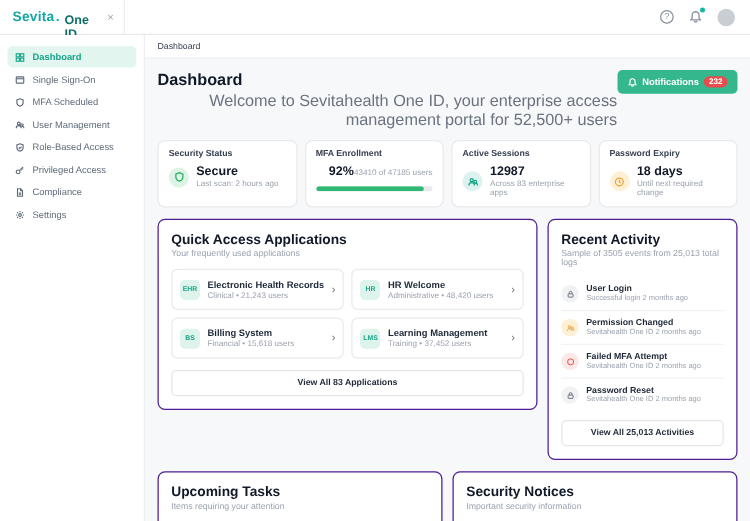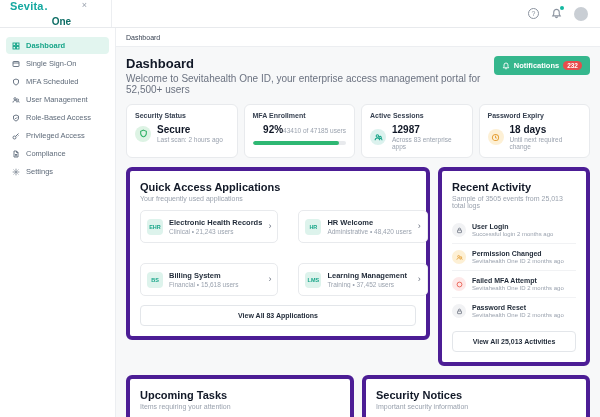--- a/index.html
+++ b/index.html
@@ -2,21 +2,21 @@
 <html><head>
 <meta charset="utf-8">
 <style>
   * { margin:0; padding:0; box-sizing:border-box; }
   html,body { width:600px; height:417px; overflow:hidden; background:#fff;
               font-family:"Liberation Sans", sans-serif; color:#1f2937; }
   .app { width:600px; height:417px; display:flex; flex-direction:column; }
 
   
   .topbar { height:28px; flex:0 0 28px; display:flex; align-items:center; background:#fff; border-bottom:1px solid #e8eaed; }
-  .logo-area { width:112px; height:100%; display:flex; gap:4px; padding:0 24px 0 10px; border-right:1px solid #eceef1; }
+  .logo-area { width:100px; height:100%; display:flex; align-items:center; gap:4px; padding:0 8px 0 10px; border-right:1px solid #eceef1; }
   .logo-name { font-size:11px; font-weight:700; color:#14a8a0; letter-spacing:.2px; }
   .logo-suffix { font-size:11px; font-weight:700; color:#14a8a0; margin-left:-3px; }
   .logo-product { font-size:10px; font-weight:700; color:#0e6e66;margin-top:16px; }
   .close-x { margin-left:auto; color:#9aa2ae; font-size:9px; cursor:pointer; }
   .topbar-right { margin-left:auto; display:flex; align-items:center; gap:12px; padding-right:12px; }
   .help-circle { width:11px; height:11px; border:1px solid #8b939f; border-radius:50%; color:#8b939f;
                  font-size:7px; display:flex; align-items:center; justify-content:center; }
   .bell-wrap { position:relative; display:flex; }
   .bell-wrap .dot { position:absolute; top:-2px; right:-2px; width:4px; height:4px; background:#14b8a0; border-radius:50%; }
   .avatar { width:14px; height:14px; border-radius:50%; background:#c9ced4; }
@@ -30,21 +30,21 @@
   .side-item.active { background:#e2f5ef; color:#17a589; font-weight:700; }
 
   .main { flex:1; display:flex; flex-direction:column; background:#f7f8f9; min-width:0; }
   .breadcrumb { height:19px; flex:0 0 19px; background:#fff; border-bottom:1px solid #eceef1;
                 display:flex; align-items:center; padding-left:10px; font-size:7px; color:#374151; }
   .content { flex:1; padding:9px 10px; overflow:hidden; }
 
   
   .page-head { display:flex; align-items:flex-start; justify-content:space-between; margin-bottom:9px; }
   .page-title { font-size:13px; font-weight:700; color:#111827; }
-  .page-sub { font-size:10px; color:#6b7280; margin-top:2px; }
+  .page-sub { font-size:13px; color:#6b7280; margin-top:2px;text-align:right; }
   .notif-btn { display:flex; align-items:center; gap:4px; background:#35b78d; color:#fff; border:none;
                border-radius:4px; padding:5px 8px; font-size:7.5px; font-weight:700; cursor:pointer;
                font-family:inherit; }
   .notif-badge { background:#e84c4c; color:#fff; border-radius:7px; padding:1px 4px; font-size:6.5px; font-weight:700; }
 
   
   .stats-row { display:flex; gap:6px; margin-bottom:9px; }
   .stat-card { flex:1; background:#fff; border:1px solid #e8eaed; border-radius:6px; padding:7px 8px; min-width:0; }
   .stat-label { font-size:7px; font-weight:700; color:#374151; margin-bottom:5px; }
   .stat-body { display:flex; align-items:center; gap:6px; }
@@ -54,25 +54,25 @@
   .ico-teal  { background:#dcf2ee; color:#17a589; }
   .ico-amber { background:#fdf0d5; color:#e6a23c; }
   .stat-value { font-size:10px; font-weight:700; color:#111827; }
   .stat-sub { font-size:6.5px; color:#9aa2ae; margin-top:1px; }
   .mfa-top { display:flex; align-items:baseline; justify-content:flex-end; }
   .progress-track { height:4px; background:#e8eaed; border-radius:2px; margin-top:6px; overflow:hidden; }
   .progress-fill { height:100%; background:#2eb873; border-radius:2px; }
 
   
   .mid-grid { display:flex; gap:8px; margin-bottom:9px; align-items:flex-start; }
-  .card { background:#fff; border:4px solid #4c1d95; border-radius:6px; padding:10px; }
+  .card { background:#fff; border:1px solid #4c1d95; border-radius:6px; padding:10px; }
   .qa-card { flex:1; min-width:0; }
   .card-title { font-size:11px; font-weight:700; color:#111827; }
   .card-sub { font-size:7px; color:#9aa2ae; margin-top:2px; margin-bottom:8px; }
-  .app-grid { display:grid; grid-template-columns:1fr 1fr; gap:20px; margin-bottom:8px; }
+  .app-grid { display:grid; grid-template-columns:1fr 1fr; gap:6px; margin-bottom:8px; }
   .app-tile { display:flex; align-items:center; gap:6px; border:1px solid #e8eaed; border-radius:5px; padding:7px 6px; cursor:pointer; background:#fff; }
   .app-badge { width:16px; height:16px; flex:0 0 16px; border-radius:4px; background:#ddf3ec; color:#17a589;
                font-size:5.5px; font-weight:700; display:flex; align-items:center; justify-content:center; }
   .app-info { flex:1; min-width:0; }
   .app-name { font-size:7.5px; font-weight:700; color:#1f2937; white-space:nowrap; overflow:hidden; }
   .app-meta { font-size:6.5px; color:#9aa2ae; margin-top:1px; white-space:nowrap; overflow:hidden; }
   .chev { color:#6b7280; font-size:9px; line-height:1; }
   .view-all-btn { width:100%; background:#fff; border:1px solid #e3e6ea; border-radius:4px; padding:6px 0;
                   font-size:7px; font-weight:700; color:#1f2937; cursor:pointer; font-family:inherit; }
 

